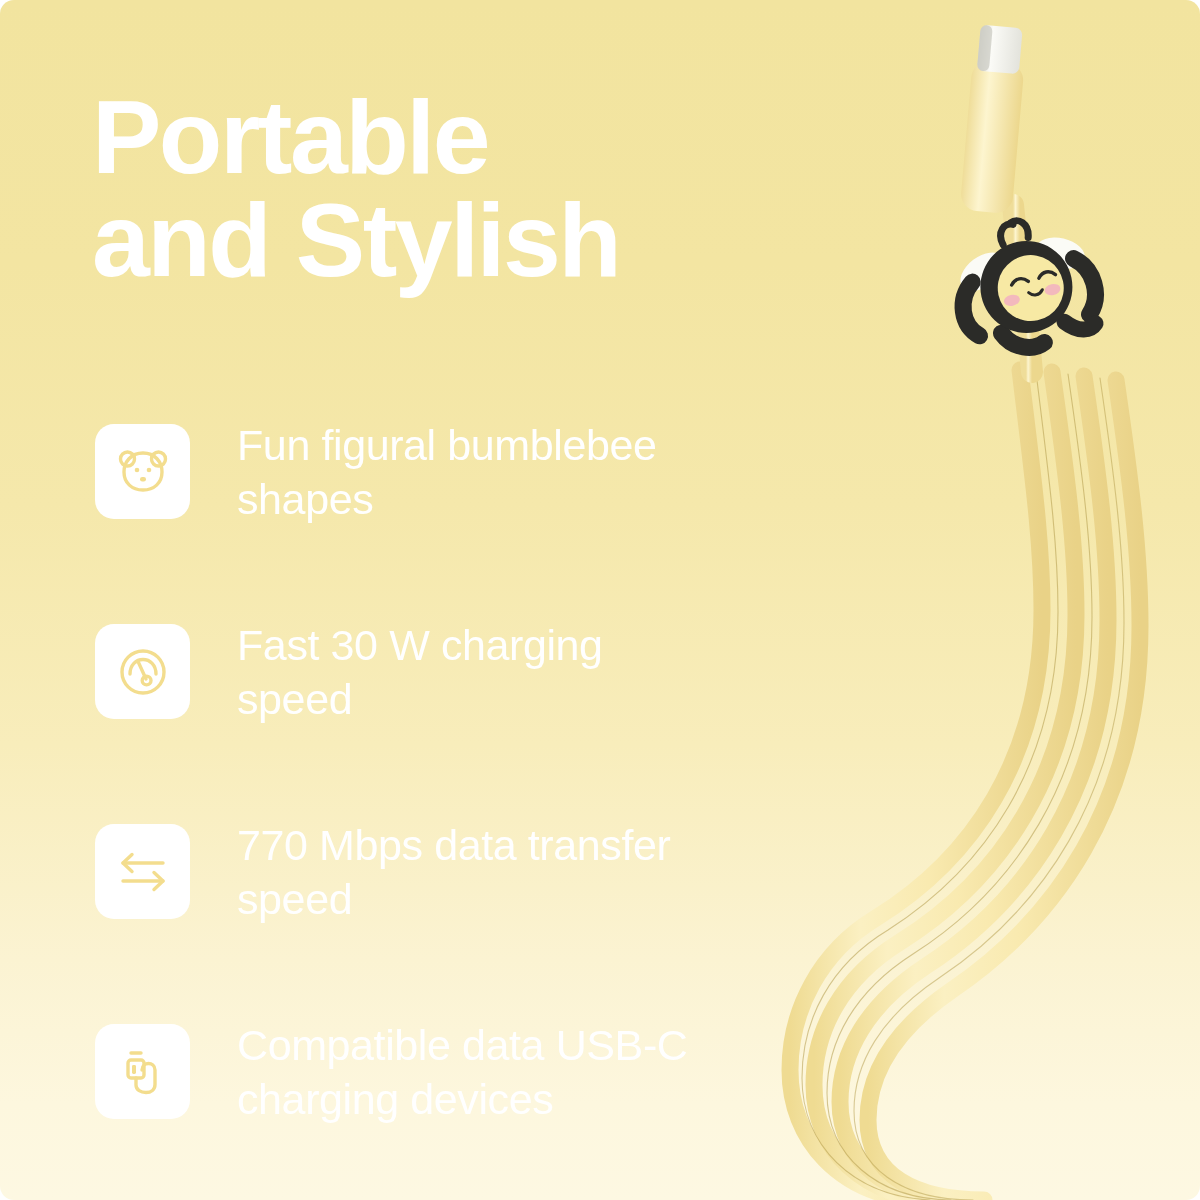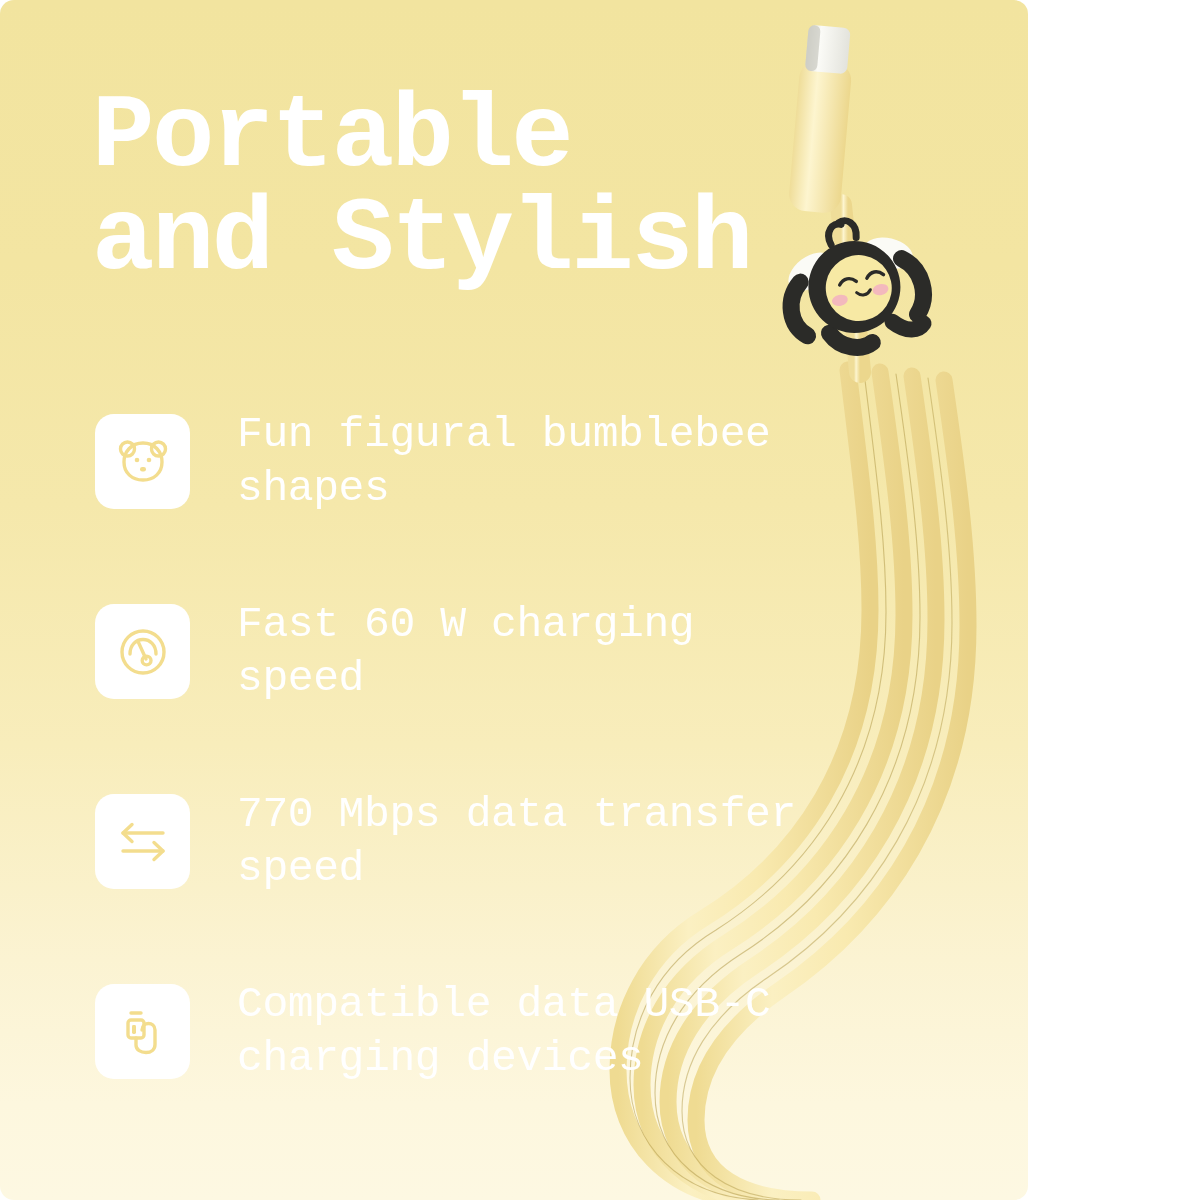--- a/index.html
+++ b/index.html
@@ -9,35 +9,34 @@
   }
   body {
     width: 1200px;
     height: 1200px;
     overflow: hidden;
     font-family: "Liberation Sans", sans-serif;
   }
 
   #poster {
     position: relative;
-    width: 1028px;
+    width: 1200px;
     height: 1200px;
     border-radius: 14px;
     overflow: hidden;
     background: linear-gradient(
       180deg,
       #f2e49f 0%,
       #f3e5a2 22%,
       #f5e8ab 42%,
       #f8edbb 62%,
       #fbf3d2 80%,
       #fdf7de 92%,
       #fdf8e2 100%
     );
-    font-family: Liberation Mono, monospace;
   }
 
   
   #headline {
     position: absolute;
     left: 92px;
     top: 86px;
     width: 820px;
     color: #ffffff;
     font-size: 104px;
@@ -50,20 +49,21 @@
   
   #features {
     position: absolute;
     left: 95px;
     top: 414px;
     width: 800px;
   }
   .feature-row {
     position: relative;
     height: 190px;
+    margin-top: 10px;
   }
   .feature-icon-card {
     position: absolute;
     left: 0;
     top: 0;
     width: 95px;
     height: 95px;
     background: #ffffff;
     border-radius: 19px;
     display: flex;
@@ -214,21 +214,21 @@
       <div class="feature-icon-card">
         <svg width="58" height="58" viewBox="0 0 58 58">
           <g fill="none" stroke="#f3dd8e" stroke-width="3.4" stroke-linecap="round" stroke-linejoin="round">
             <circle cx="29" cy="29" r="21"></circle>
             <path d="M16 31 C 16 22, 22 16.5, 29 16.5 C 36 16.5, 42 22, 42 31"></path>
             <path d="M24.5 19.5 L 32 36"></path>
           </g>
           <circle cx="32.6" cy="37.5" r="4.4" fill="none" stroke="#f3dd8e" stroke-width="3.4"></circle>
         </svg>
       </div>
-      <div class="feature-text">Fast 60 W charging
+      <div class="feature-text">Fast 30 W charging
 speed</div>
     </div>
 
     <div class="feature-row">
       <div class="feature-icon-card">
         <svg width="58" height="58" viewBox="0 0 58 58">
           <g fill="none" stroke="#f3dd8e" stroke-width="3.4" stroke-linecap="round" stroke-linejoin="round">
             <path d="M49 20 H 9"></path>
             <path d="M18 11.5 L 9 20 L 18 28.5"></path>
             <path d="M9 38 H 49"></path>

